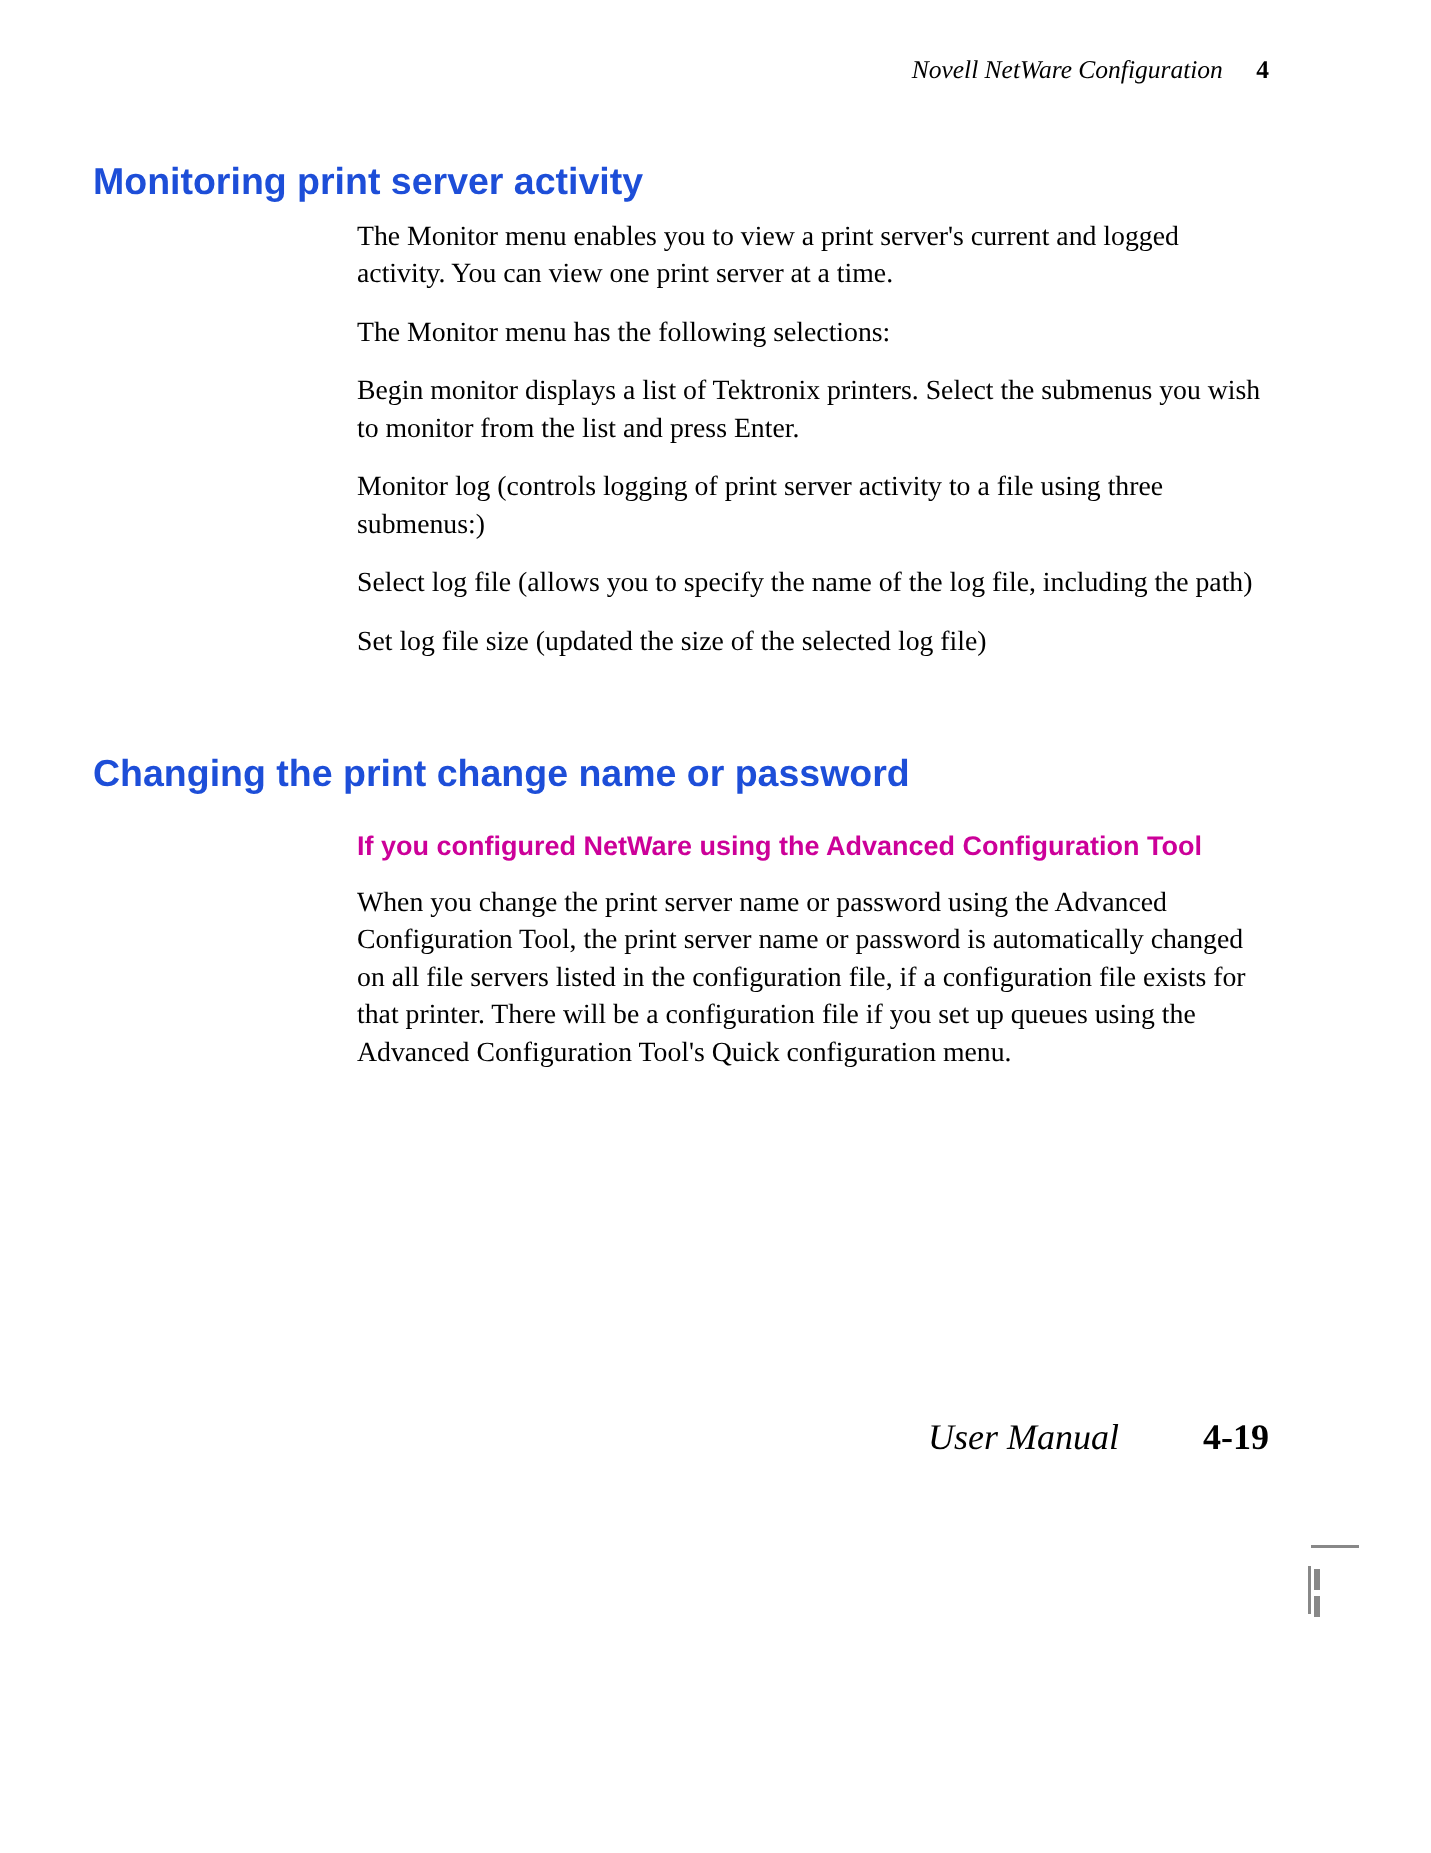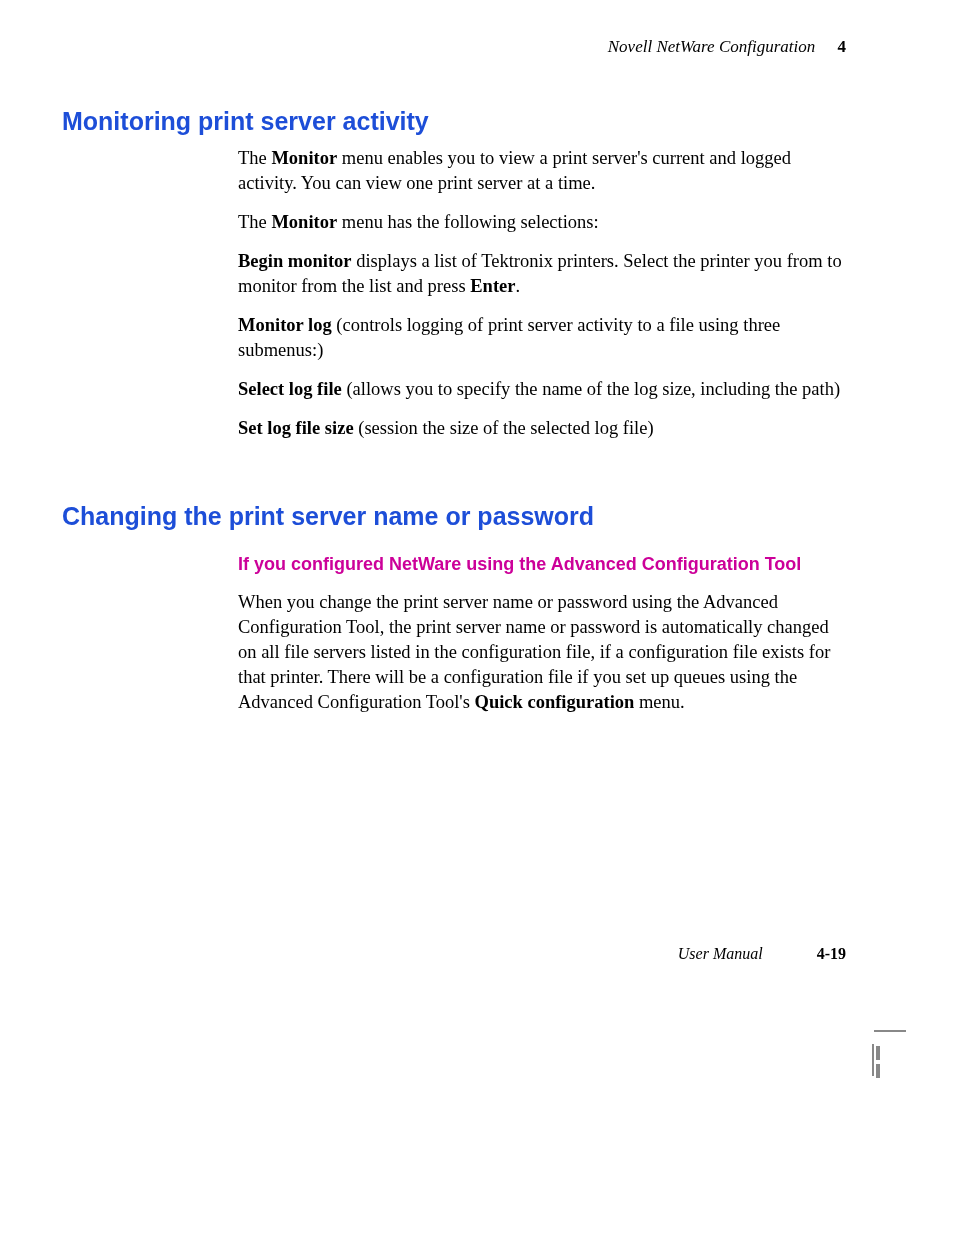--- a/index.html
+++ b/index.html
@@ -50,26 +50,26 @@
   .body-col {
     position: absolute;
     left: 238px;
     right: 108px;
   }
   .body-col.sec1 { top: 146px; }
   .body-col.sec2 { top: 552px; }
   .body-col p { margin: 0 0 14px 0; }
   .indent1 { margin-left: 31px; }
   .indent2 { margin-left: 62px; }
-  .b { font-weight: bold; margin-top: 43px; }
+  .b { font-weight: normal; margin-top: 43px; }
   .footer {
     position: absolute;
     top: 943px;
     right: 108px;
-    font-size: 16px;
+    font-size: 24px;
   }
   .footer .um { font-style: italic; }
   .footer .pn { font-weight: bold; margin-left: 50px; }
   
   .crop {
     position: absolute;
     background: #888;
   }
   .crop.h { height: 2px; width: 32px; }
   .crop.v { width: 2px; height: 32px; }
@@ -90,34 +90,34 @@
   <div class="h1 monitoring">Monitoring print server activity</div>
 
   <div class="body-col sec1">
     <p>
       <span>The </span><span class="b">Monitor</span><span> menu enables you to view a print server's current and logged activity.  You can view one print server at a time.</span>
     </p>
     <p>
       <span>The </span><span class="b">Monitor</span><span> menu has the following selections:</span>
     </p>
     <p class="indent1">
-      <span class="b">Begin monitor</span><span> displays a list of Tektronix printers.  Select the printer you from to monitor from the list and press </span><span class="b">Enter</span><span>.</span>
+      <span class="b">Begin monitor</span><span> displays a list of Tektronix printers.  Select the submenus you wish to monitor from the list and press </span><span class="b">Enter</span><span>.</span>
     </p>
     <p class="indent1">
       <span class="b">Monitor log</span><span> (controls logging of print server activity to a file using three submenus:)</span>
     </p>
     <p class="indent2">
-      <span class="b">Select log file</span><span> (allows you to specify the name of the log size, including the path)</span>
+      <span class="b">Select log file</span><span> (allows you to specify the name of the log file, including the path)</span>
     </p>
     <p class="indent2">
-      <span class="b">Set log file size</span><span> (session the size of the selected log file)</span>
+      <span class="b">Set log file size</span><span> (updated the size of the selected log file)</span>
     </p>
   </div>
 
-  <div class="h1 changing">Changing the print server name or password</div>
+  <div class="h1 changing">Changing the print change name or password</div>
 
   <div class="body-col sec2">
     <p class="h2">If you configured NetWare using the Advanced Configuration Tool</p>
     <p>
       <span>When you change the print server name or password using the Advanced Configuration Tool, the print server name or password is automatically changed on all file servers listed in the configuration file, if a configuration file exists for that printer.  There will be a configuration file if you set up queues using the Advanced Configuration Tool's </span><span class="b">Quick configuration</span><span> menu.</span>
     </p>
   </div>
 
   <div class="footer">
     <span class="um">User Manual</span>

